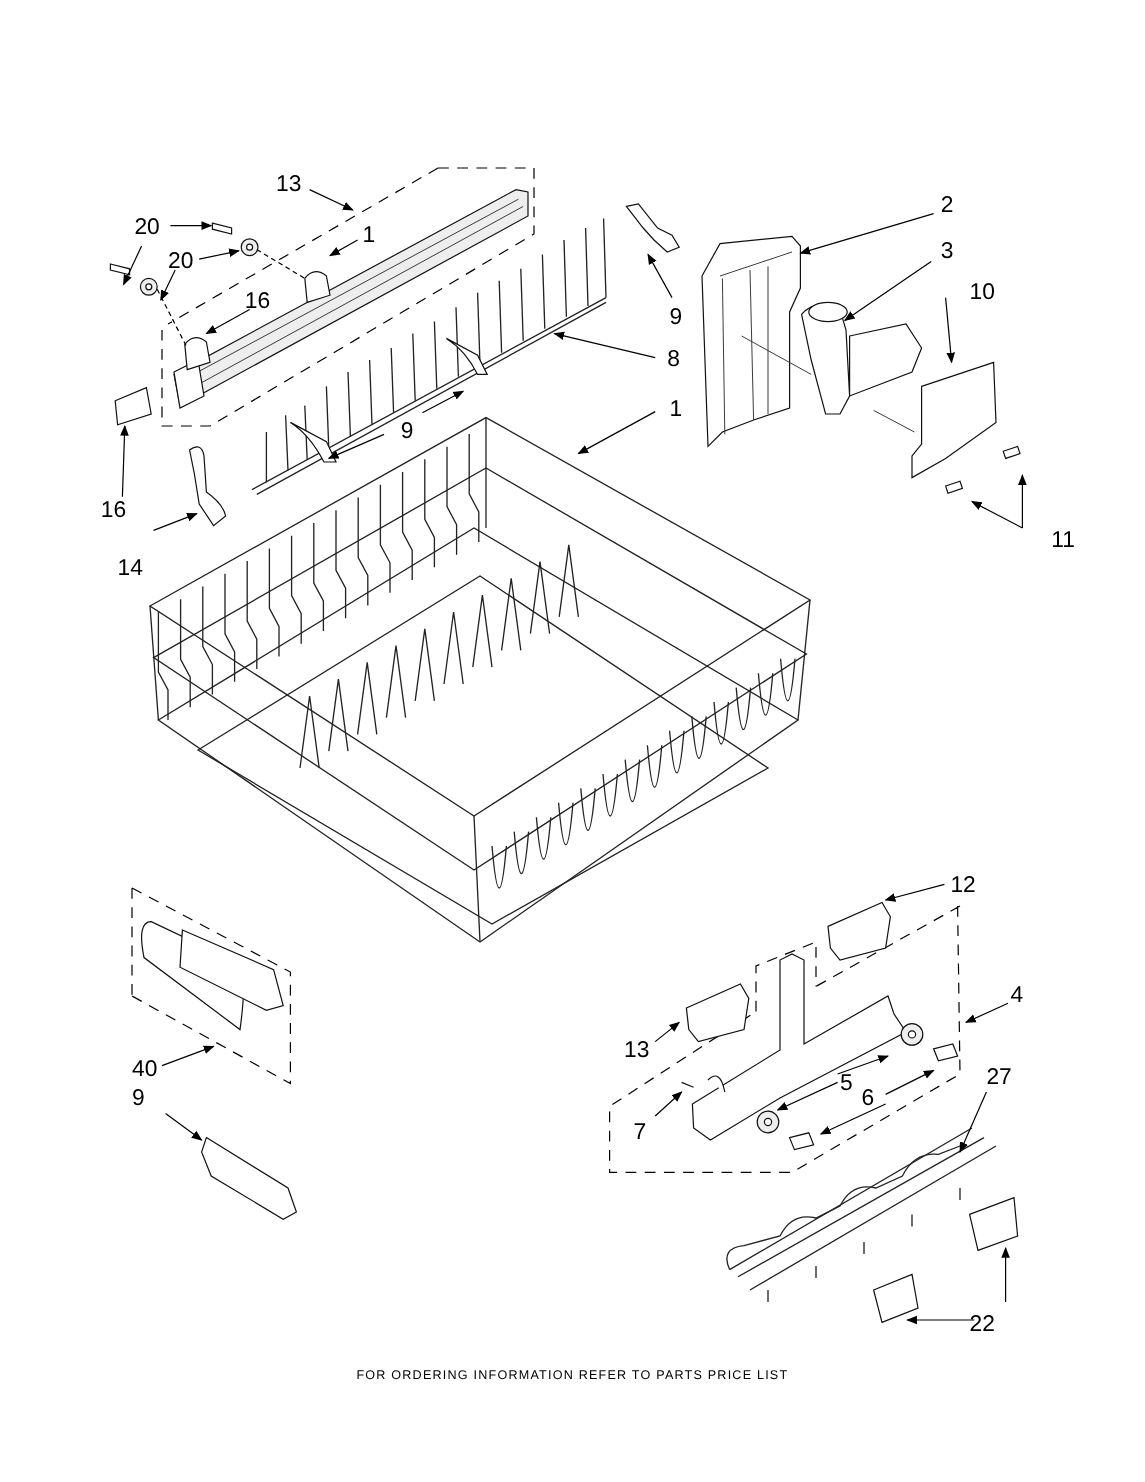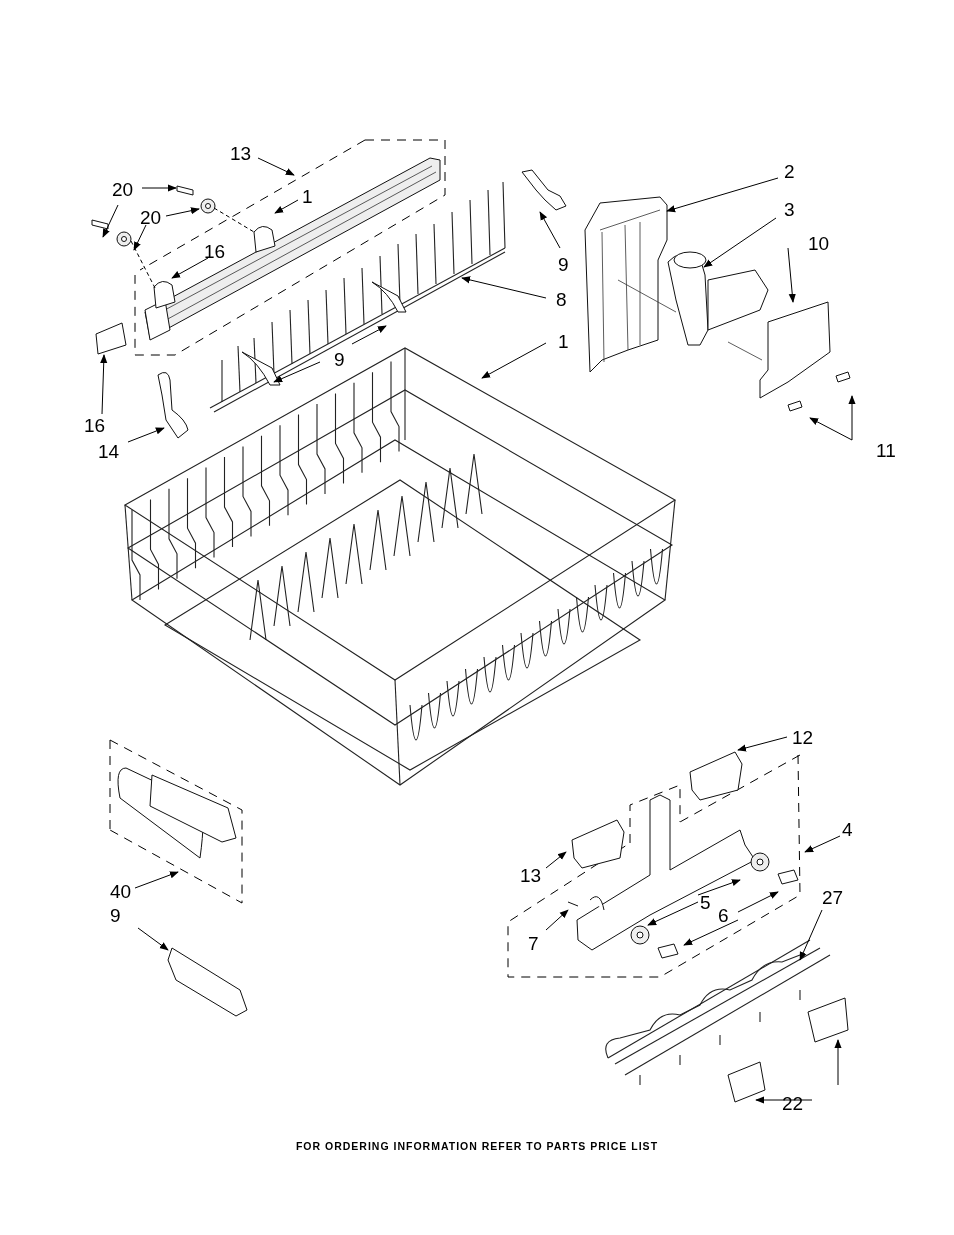--- a/index.html
+++ b/index.html
@@ -2,21 +2,21 @@
 <html><head>
 <meta charset="utf-8">
 <style>
   html, body { margin: 0; padding: 0; background: #ffffff; }
   body { width: 954px; height: 1235px; position: relative; overflow: hidden;
          font-family: "Liberation Sans", sans-serif; }
   svg#diagram { position: absolute; left: 0; top: 0; }
   .callout { position: absolute; font-family: "Liberation Sans", sans-serif;
              font-size: 19px; color: #000; line-height: 1; white-space: nowrap; }
   .footer { position: absolute; left: 0; width: 954px; top: 1140px; text-align: center;
-            font-family: "Liberation Sans", sans-serif; font-weight: bold;
+            font-family: "Liberation Sans", sans-serif; font-weight: normal;
             font-size: 10.5px; letter-spacing: 1px; color: #000; }
   .thin { stroke: #333; stroke-width: 0.8; fill: none; }
   .dash { stroke: #000; stroke-width: 1; fill: none; stroke-dasharray: 9 7; }
   .part { stroke: #111; stroke-width: 1; fill: #fff; }
   .partg { stroke: #111; stroke-width: 1; fill: #eee; }
   .wire { stroke: #222; stroke-width: 1.1; fill: none; }
   .ldr { stroke: #000; stroke-width: 1; fill: none; marker-end: url(#arrow); }
 </style>
 </head>
 <body>
@@ -224,33 +224,33 @@
     <path class="ldr" d="M138,928 L168,950"></path>
   </g>
 </svg>
 
 <div class="callout" style="left:230px;top:144px">13</div>
 <div class="callout" style="left:112px;top:180px">20</div>
 <div class="callout" style="left:140px;top:208px">20</div>
 <div class="callout" style="left:302px;top:187px">1</div>
 <div class="callout" style="left:204px;top:242px">16</div>
 <div class="callout" style="left:84px;top:416px">16</div>
-<div class="callout" style="left:98px;top:442px">14</div>
+<div class="callout" style="left:98px;top:464px">14</div>
 <div class="callout" style="left:334px;top:350px">9</div>
 <div class="callout" style="left:558px;top:255px">9</div>
 <div class="callout" style="left:556px;top:290px">8</div>
 <div class="callout" style="left:558px;top:332px">1</div>
 <div class="callout" style="left:784px;top:162px">2</div>
 <div class="callout" style="left:784px;top:200px">3</div>
 <div class="callout" style="left:808px;top:234px">10</div>
 <div class="callout" style="left:876px;top:441px">11</div>
 <div class="callout" style="left:792px;top:728px">12</div>
 <div class="callout" style="left:520px;top:866px">13</div>
 <div class="callout" style="left:842px;top:820px">4</div>
 <div class="callout" style="left:700px;top:893px">5</div>
 <div class="callout" style="left:718px;top:906px">6</div>
 <div class="callout" style="left:528px;top:934px">7</div>
 <div class="callout" style="left:822px;top:888px">27</div>
-<div class="callout" style="left:782px;top:1094px">22</div>
+<div class="callout" style="left:808px;top:1094px">22</div>
 <div class="callout" style="left:110px;top:882px">40</div>
 <div class="callout" style="left:110px;top:906px">9</div>
 
 <div class="footer">FOR ORDERING INFORMATION REFER TO PARTS PRICE LIST</div>
 
 </body></html>

